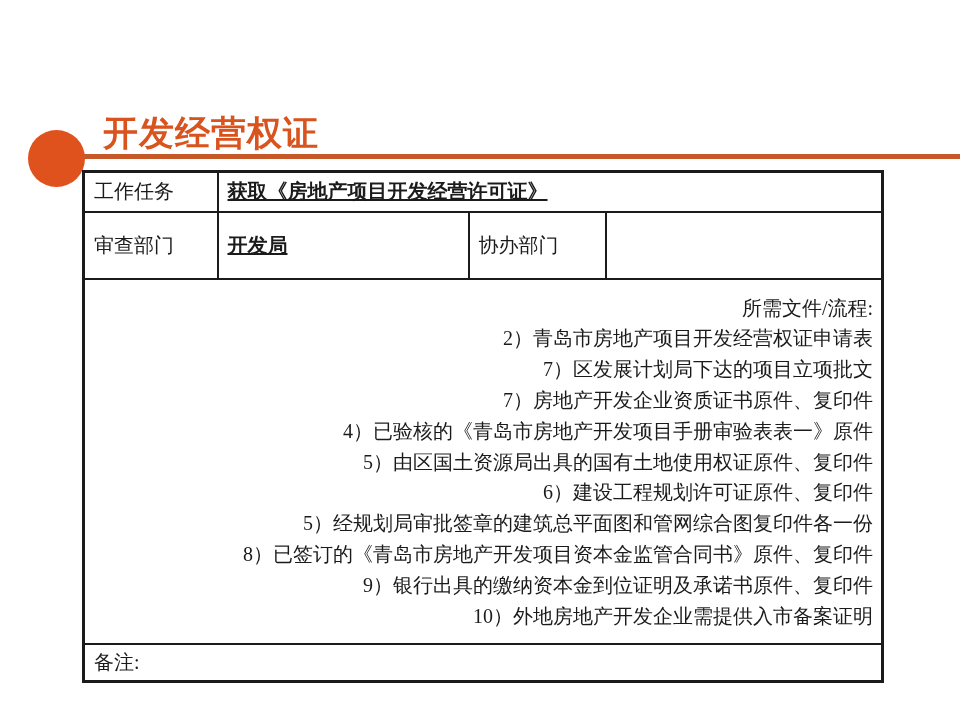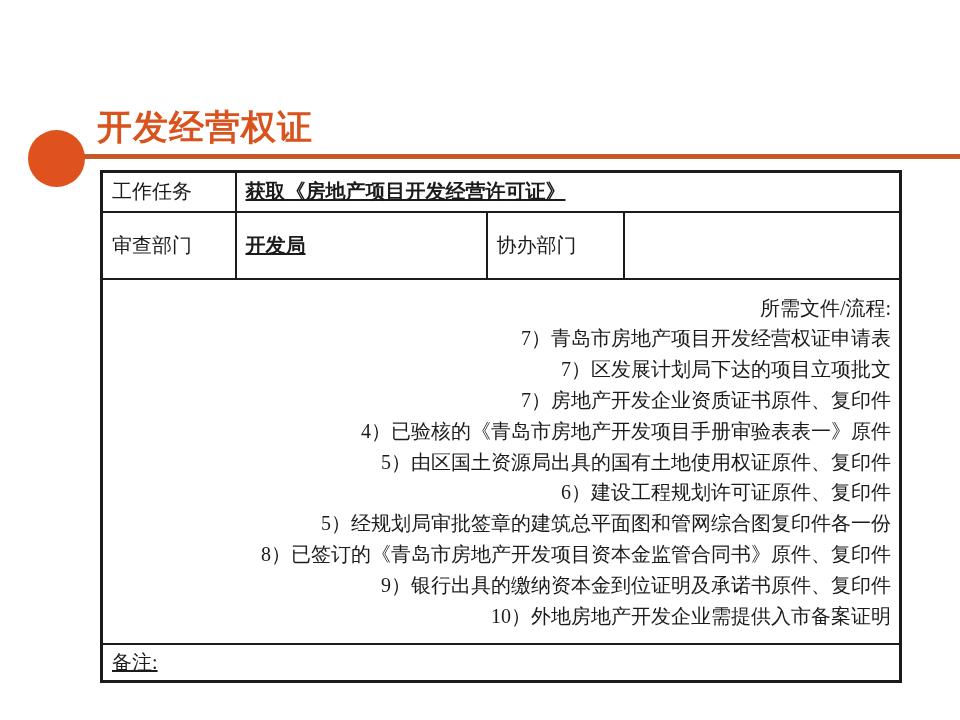--- a/index.html
+++ b/index.html
@@ -18,39 +18,39 @@
     top: 130px;
     width: 57px;
     height: 57px;
     border-radius: 50%;
     background: #e0521d;
   }
   .title {
     position: absolute;
     left: 95px;
     top: 102px;
-    margin: 2px;
+    margin: 8px;
     font-family: "Liberation Sans", "DejaVu Sans", sans-serif;
     font-size: 35px;
     font-weight: bold;
     letter-spacing: 1px;
     color: #d9531e;
     white-space: nowrap;
   }
   .rule {
     position: absolute;
     left: 84px;
     top: 154px;
     width: 876px;
     height: 5px;
     background: #c75928;
   }
   table.info-table {
     position: absolute;
-    left: 100px;
+    left: 82px;
     top: 170px;
     width: 799px;
     height: 513px;
     border-collapse: collapse;
     table-layout: fixed;
     font-size: 20px;
   }
   table.info-table td {
     border: 2px solid #1b1b1b;
     padding: 2px 8px 2px 9px;
@@ -62,21 +62,21 @@
   tr.r2 { height: 64px; }
   tr.r3 { height: 47px; }
   tr.r4 { height: 341px; }
   tr.r5 { height: 35px; }
   td.bold { font-weight: bold; text-decoration: underline; }
   td.docs-cell { vertical-align: top; padding: 5px 10px 0 9px; text-align: right; }
   .doc-heading, .doc-line {
     line-height: 30.8px;
     white-space: nowrap;
   }
-  td.note-cell { vertical-align: top; padding-top: 4px; text-decoration: underline; }
+  td.note-cell { vertical-align: top; padding-top: 4px; }
 </style>
 </head>
 <body>
 
 <div class="slide">
 
   <span class="circle"></span>
 
   <h1 class="title">开发经营权证</h1>
 
@@ -97,21 +97,21 @@
       <tr class="r2">
         <td>审查部门</td>
         <td class="bold">开发局</td>
         <td>协办部门</td>
         <td></td>
       </tr>
       <tr class="r4">
         <td class="docs-cell" colspan="4">
           <div class="doc-heading">所需文件/流程:</div>
           <div>
-              <div class="doc-line">7）青岛市房地产项目开发经营权证申请表</div>
+              <div class="doc-line">2）青岛市房地产项目开发经营权证申请表</div>
               <div class="doc-line">7）区发展计划局下达的项目立项批文</div>
               <div class="doc-line">7）房地产开发企业资质证书原件、复印件</div>
               <div class="doc-line">4）已验核的《青岛市房地产开发项目手册审验表表一》原件</div>
               <div class="doc-line">5）由区国土资源局出具的国有土地使用权证原件、复印件</div>
               <div class="doc-line">6）建设工程规划许可证原件、复印件</div>
               <div class="doc-line">5）经规划局审批签章的建筑总平面图和管网综合图复印件各一份</div>
               <div class="doc-line">8）已签订的《青岛市房地产开发项目资本金监管合同书》原件、复印件</div>
               <div class="doc-line">9）银行出具的缴纳资本金到位证明及承诺书原件、复印件</div>
               <div class="doc-line">10）外地房地产开发企业需提供入市备案证明</div>
             </div>

